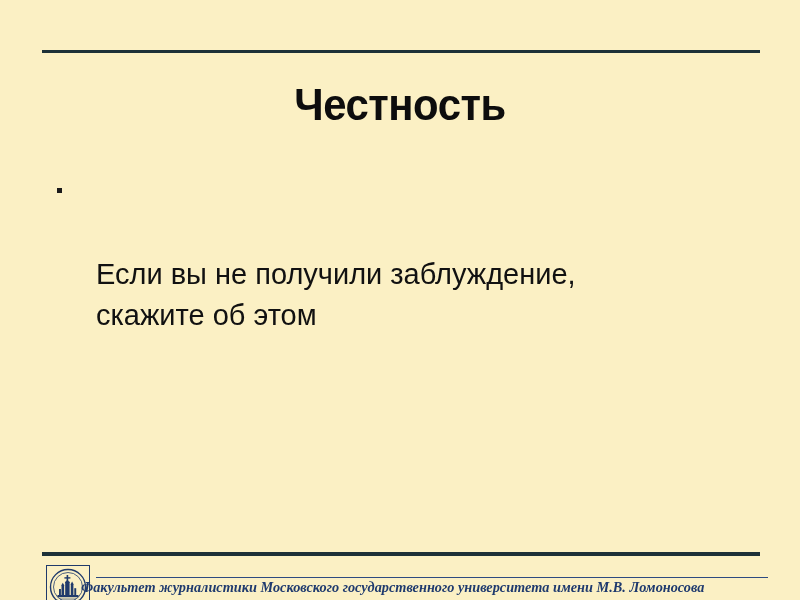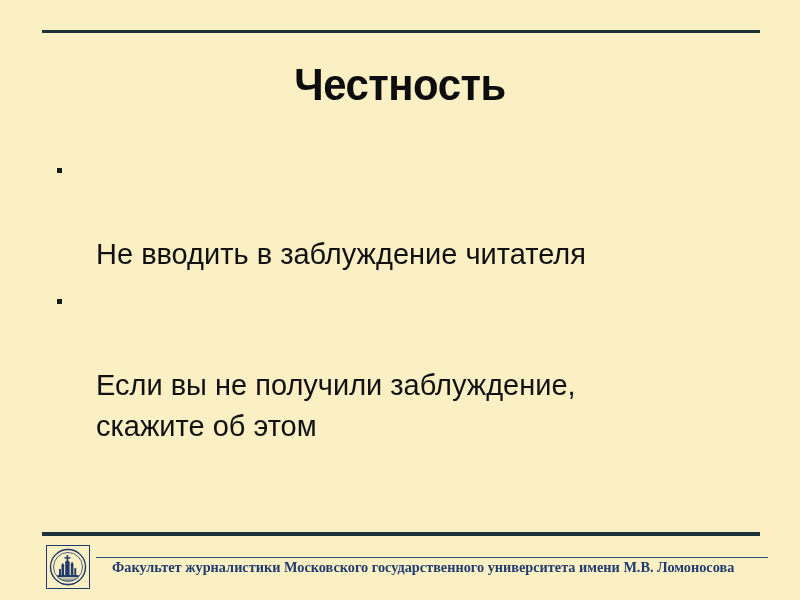--- a/index.html
+++ b/index.html
@@ -12,20 +12,21 @@
     background: #fbf0c4;
     font-family: "Liberation Sans", sans-serif;
     overflow: hidden;
   }
   .slide {
     position: relative;
     width: 800px;
     height: 564px;
     background: #fbf0c4;
     box-sizing: border-box;
+    margin-top: 20px;
   }
 
   
   .top-rule {
     position: absolute;
     left: 42px;
     top: 30px;
     width: 718px;
     height: 3px;
     background: #1d3138;
@@ -106,23 +107,24 @@
     height: 44px;
     border: 1px solid #203a6b;
     background: #fbf0c4;
     box-sizing: border-box;
   }
   .footer-logo svg {
     display: block;
   }
   .footer-text-wrap {
     position: absolute;
-    left: 112px;
+    left: 81px;
     top: 16px;
     width: 676px;
+    font-style: italic;
   }
   .footer-text {
     display: block;
     font-family: "Liberation Serif", serif;
     font-weight: bold;
     font-size: 14.5px;
     line-height: 17px;
     color: #1f3a6e;
     white-space: nowrap;
     transform: scaleX(0.985);
@@ -140,24 +142,20 @@
 </head>
 <body>
 
 <div class="slide">
 
   <div class="top-rule"></div>
 
   <div class="title">Честность</div>
 
   <ul class="body-list">
-    <li class="bullet-item">
-      <span class="bullet-marker"></span>
-      <span class="bullet-text">Не вводить в заблуждение читателя</span>
-    </li>
     <li class="bullet-item">
       <span class="bullet-marker"></span>
       <span class="bullet-text">Если вы не получили заблуждение,
 скажите об этом</span>
     </li>
     <li class="bullet-item">
       
       
     </li>
 

